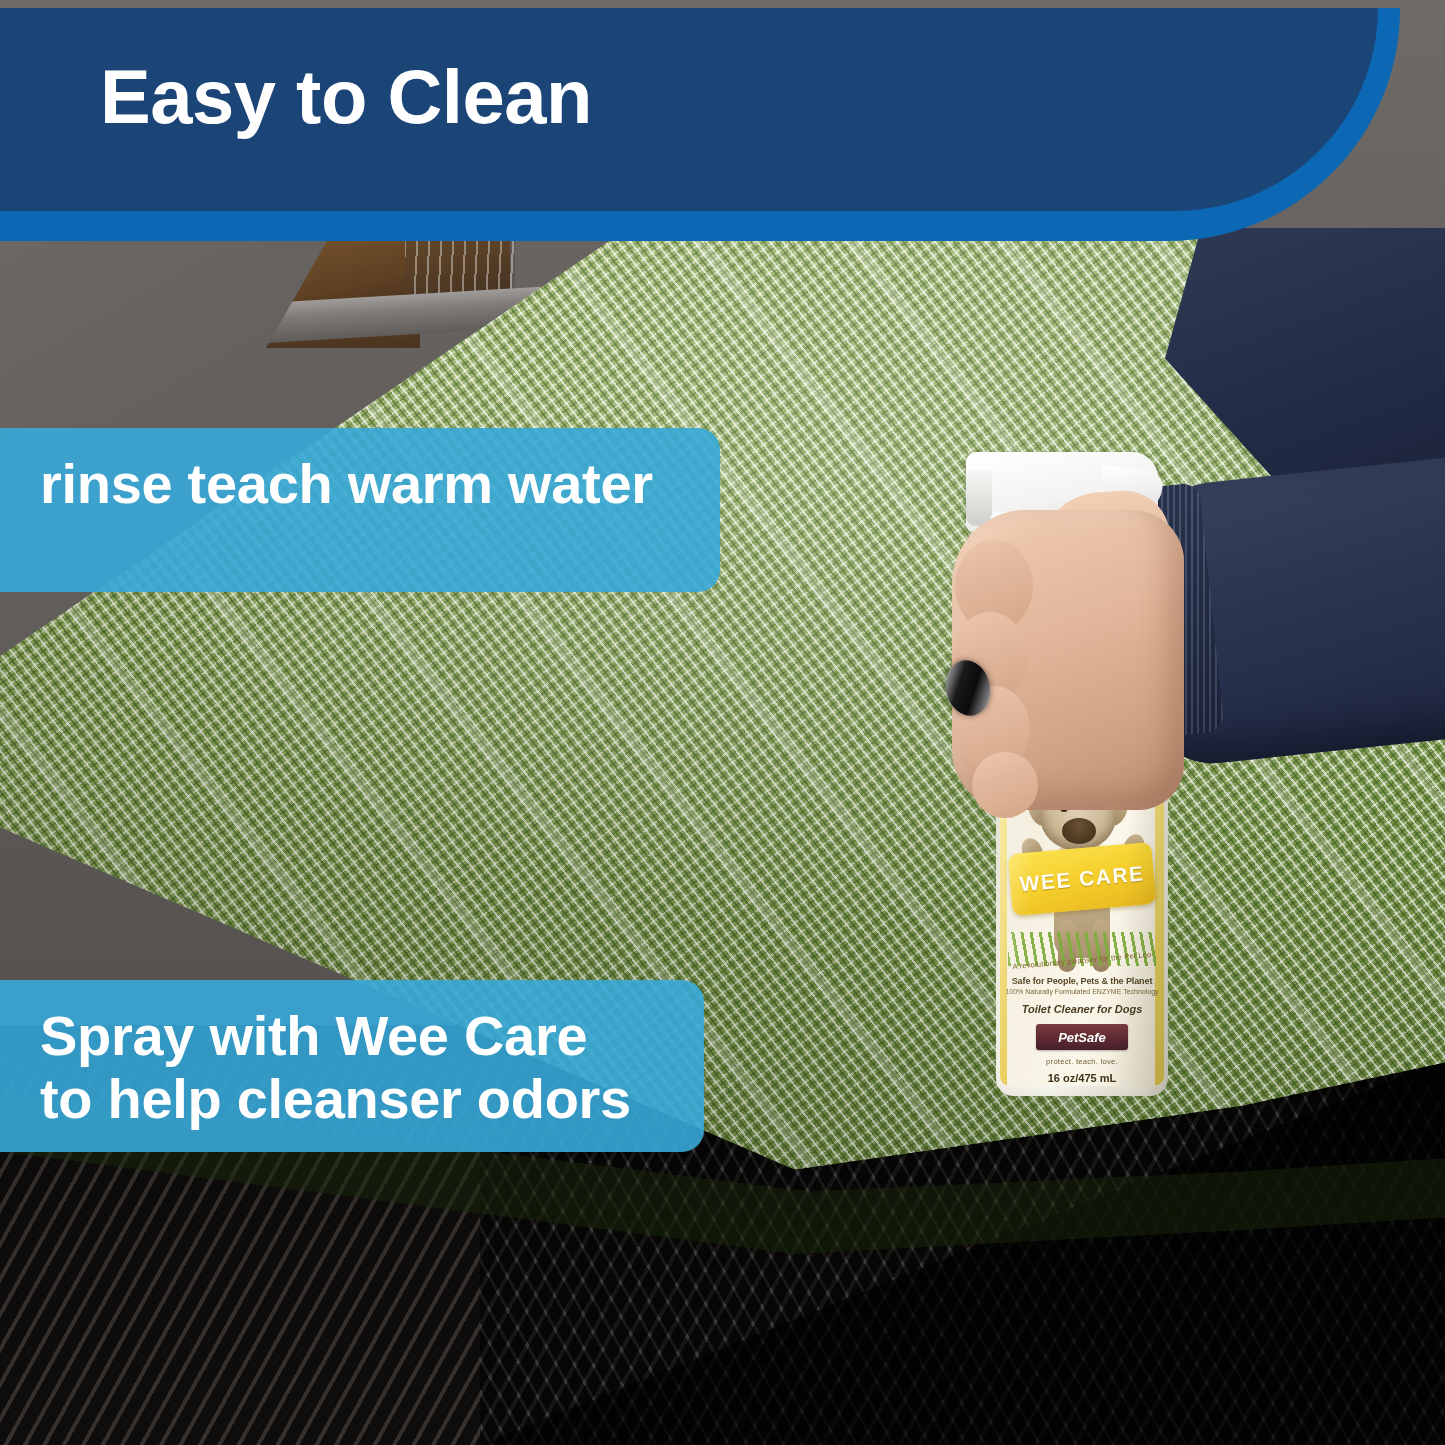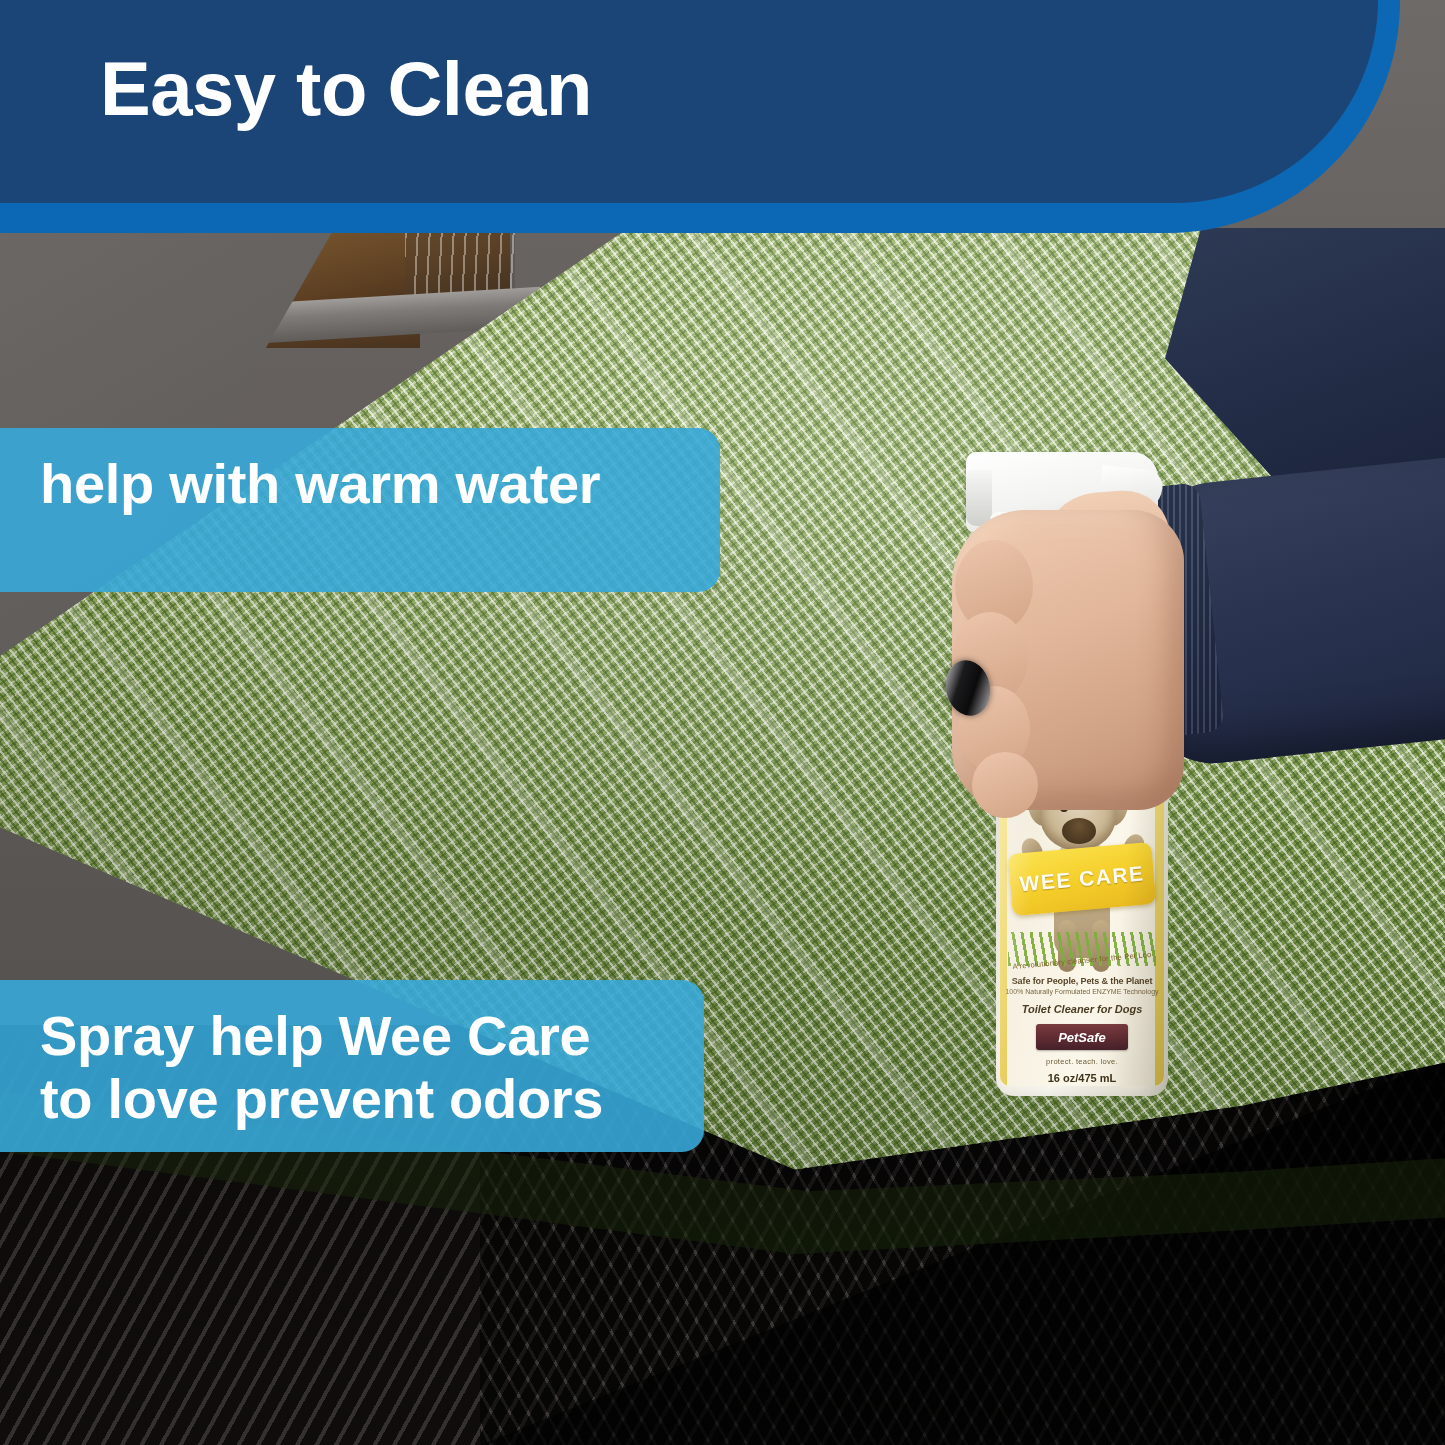--- a/index.html
+++ b/index.html
@@ -398,21 +398,21 @@
   .label-gloss {
     position:absolute; left:0; top:0; width:100%; height:100%;
     background: linear-gradient(95deg, rgba(255,255,255,0.35) 0%, rgba(255,255,255,0) 22%,
                 rgba(255,255,255,0) 70%, rgba(0,0,0,0.14) 100%);
     pointer-events:none;
   }
 
   
   .header-wrap {
     position: absolute;
-    left: 0; top: 0;
+    left: 0; top: 8px;
     width: 1333px; height: 236px;
   }
   .header-outline {
     position: absolute;
     left: 0; top: 0;
     width: 1400px; height: 233px;
     background: var(--accent-light, #0C68B4);
     border-bottom-right-radius: 232px;
   }
   .header-band {
@@ -548,21 +548,21 @@
 
   </div>
 
   <div class="header-wrap">
     <div class="header-outline"></div>
     <div class="header-band"></div>
     <div class="header-title">Easy to Clean</div>
   </div>
 
   <div class="callout callout-1">
-    <span class="line">help with warm water</span>
+    <span class="line">rinse teach warm water</span>
   </div>
 
   <div class="callout callout-2">
-    <span class="line">Spray help Wee Care</span>
-    <span class="line">to love prevent odors</span>
+    <span class="line">Spray with Wee Care</span>
+    <span class="line">to help cleanser odors</span>
   </div>
 
 </div>
 
 </body></html>

